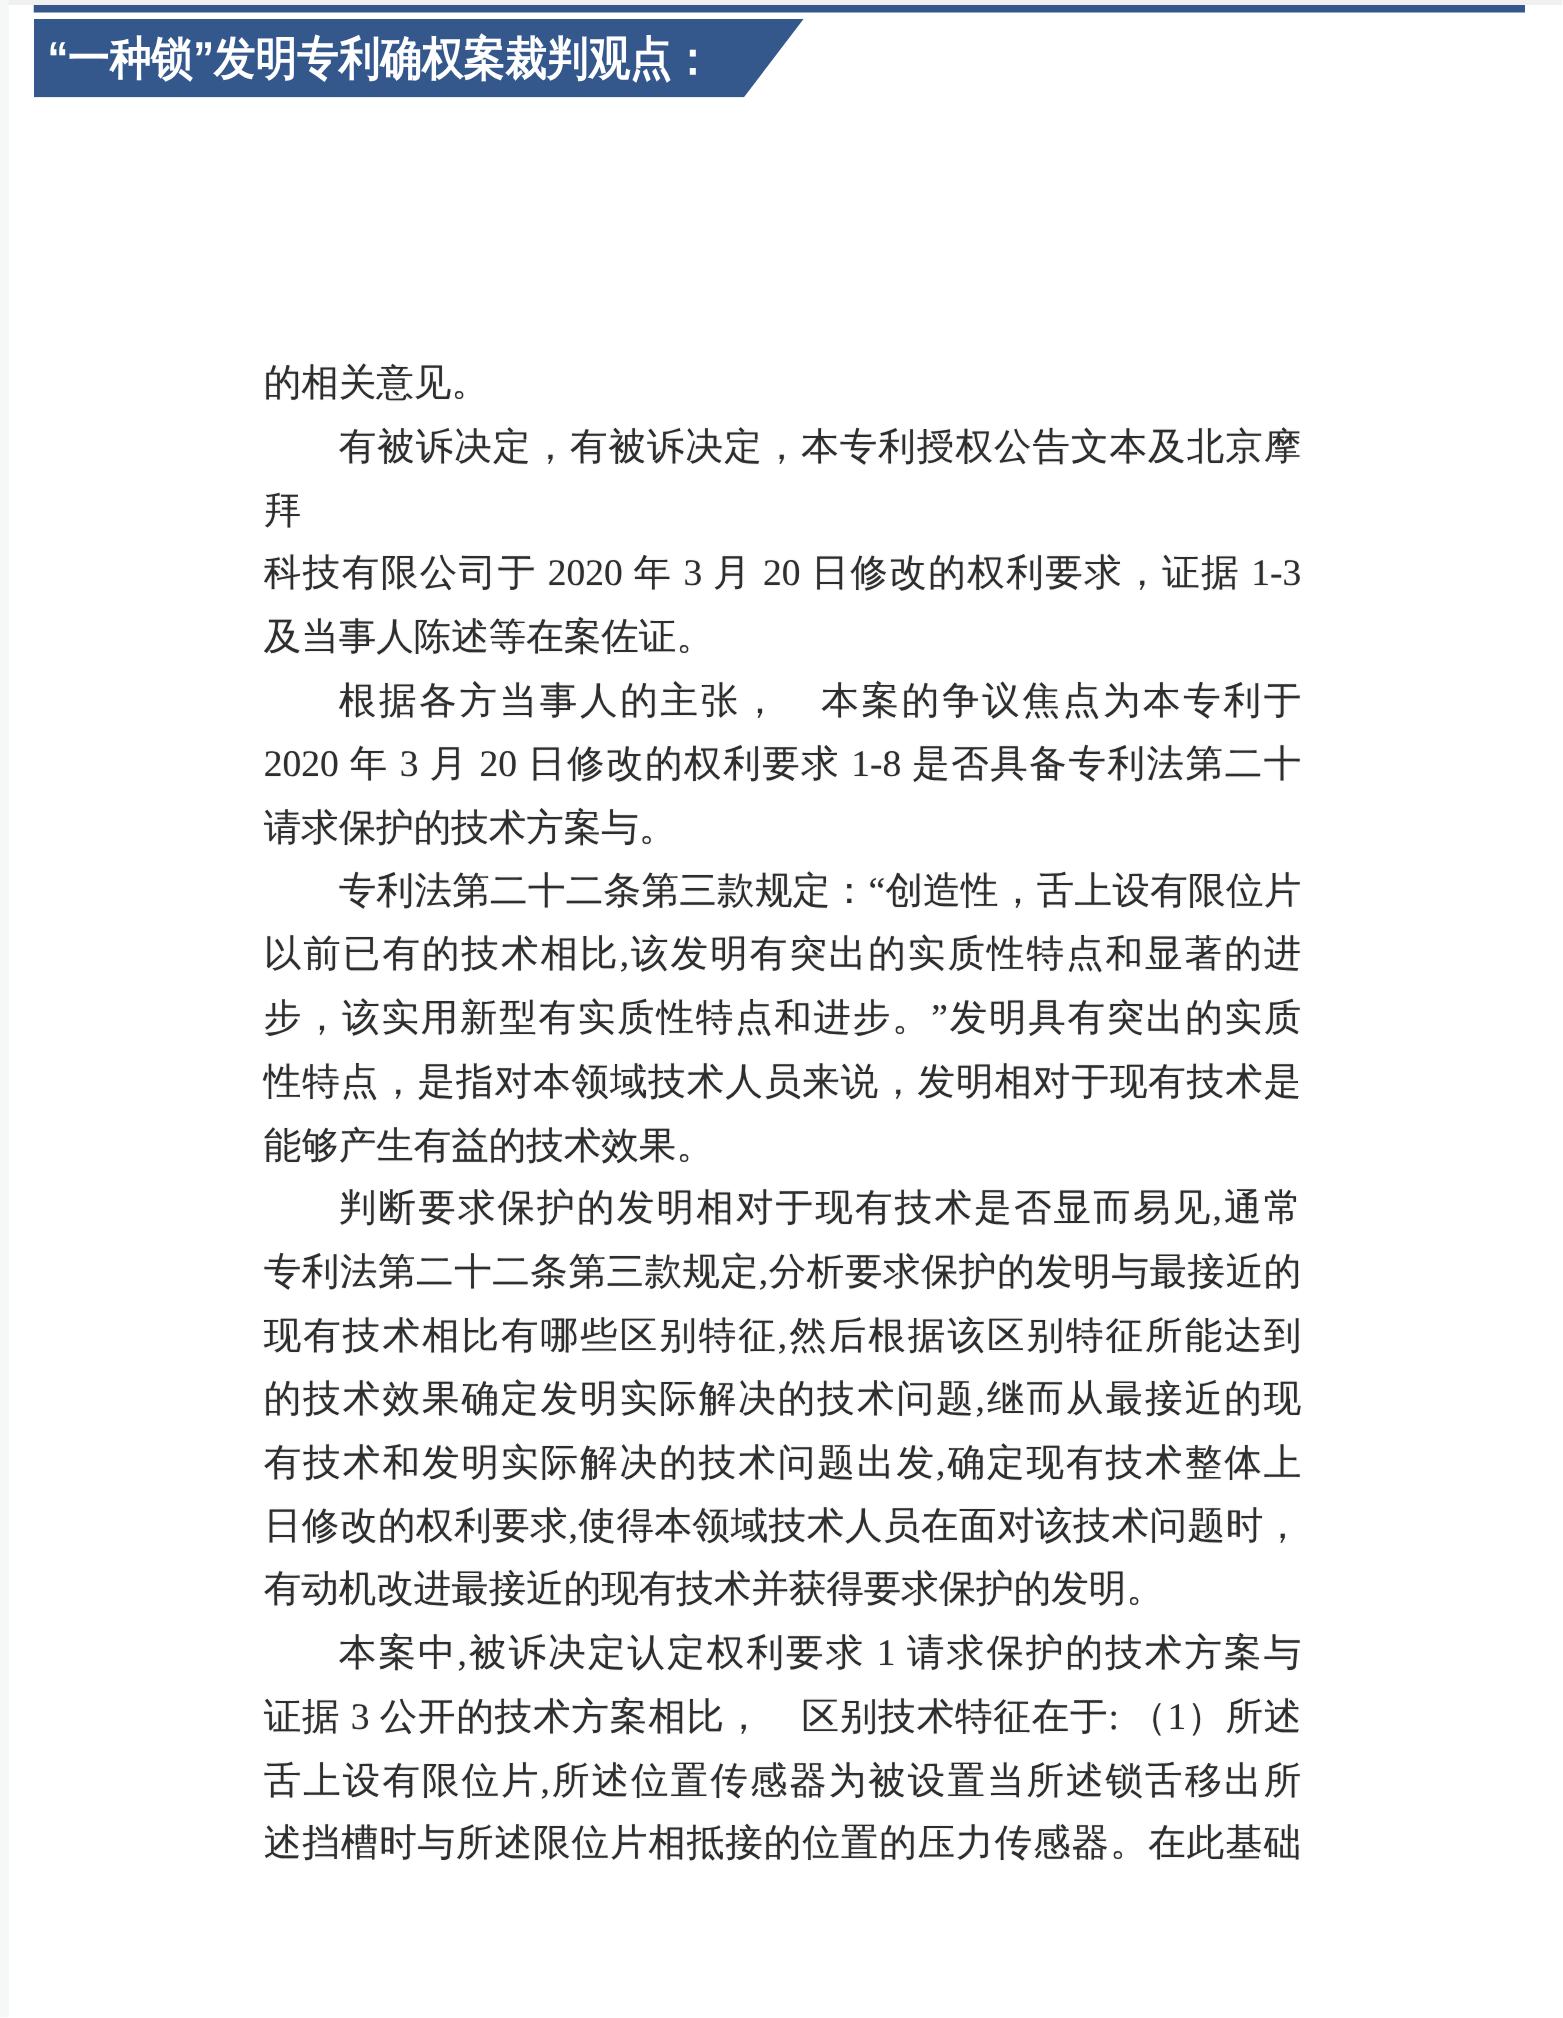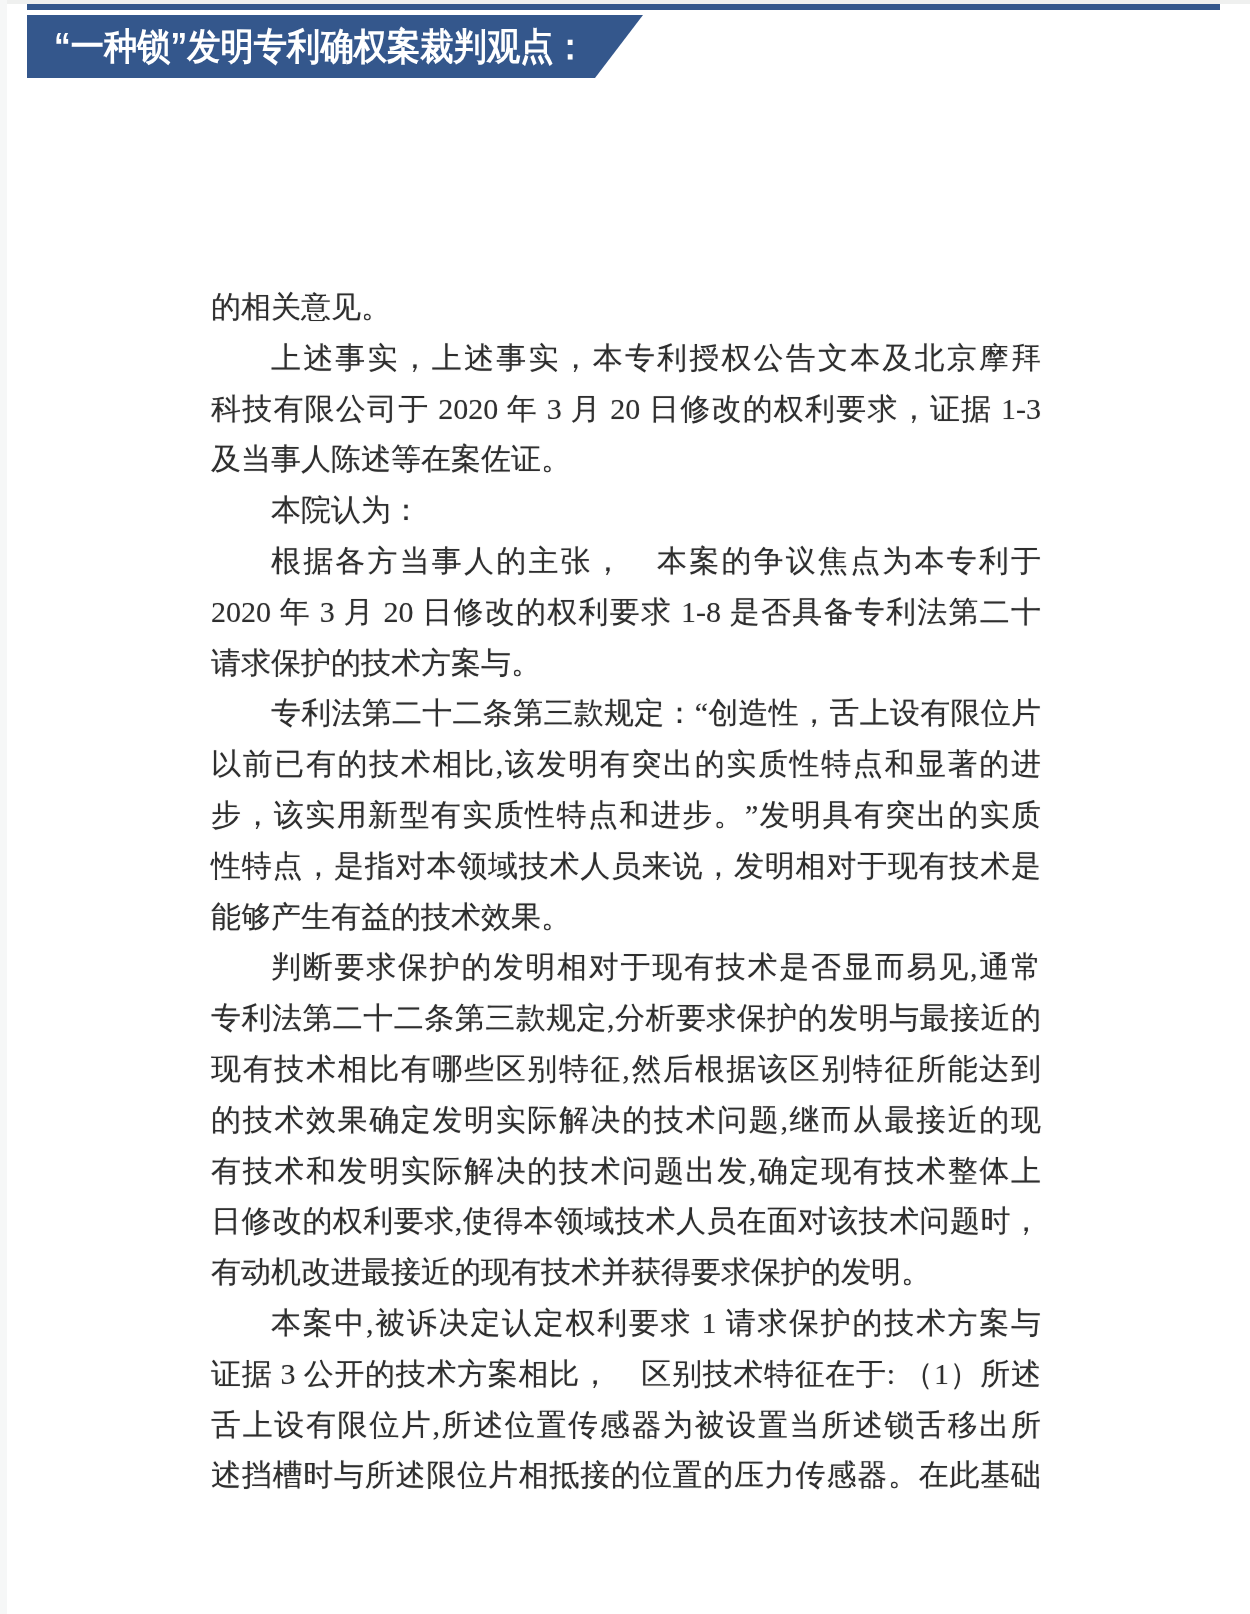--- a/index.html
+++ b/index.html
@@ -25,21 +25,21 @@
   }
   .accent-bar{
     position:absolute;left:27px;top:4px;width:1193px;height:6px;
     background:var(--accent);
   }
   .title-banner{
     position:absolute;left:27px;top:15px;width:616px;height:63px;
     background:var(--accent);
     clip-path:polygon(0 0,100% 0,calc(100% - 48px) 100%,0 100%);
     display:flex;align-items:center;
-    padding-left:27px;box-sizing:border-box;
+    padding-left:11px;box-sizing:border-box;
   }
   .title-banner .page-title{
     font-family:"Liberation Sans","DejaVu Sans",sans-serif;
     font-weight:700;
     font-size:37px;
     color:#ffffff;
     white-space:nowrap;
     transform:scaleX(0.9);
     transform-origin:left center;
     letter-spacing:0px;
@@ -67,24 +67,23 @@
 <div class="top-edge"></div>
 <div class="left-edge"></div>
 <div class="accent-bar"></div>
 
 <div class="title-banner">
   <span class="page-title">“一种锁”发明专利确权案裁判观点：</span>
 </div>
 
 <div class="doc-body">
     <div class="line">的相关意见。</div>
-    <div class="line indent fill">上述事实，上述事实，本专利授权公告文本及北京摩拜</div>
+    <div class="line indent fill">有被诉决定，有被诉决定，本专利授权公告文本及北京摩拜</div>
     <div class="line fill">科技有限公司于 2020 年 3 月 20 日修改的权利要求，证据 1-3</div>
     <div class="line">及当事人陈述等在案佐证。</div>
-    <div class="line indent">本院认为：</div>
     <div class="line indent fill">根据各方当事人的主张，　本案的争议焦点为本专利于</div>
     <div class="line fill">2020 年 3 月 20 日修改的权利要求 1-8 是否具备专利法第二十</div>
     <div class="line">请求保护的技术方案与。</div>
     <div class="line indent fill">专利法第二十二条第三款规定：“创造性，舌上设有限位片</div>
     <div class="line fill">以前已有的技术相比,该发明有突出的实质性特点和显著的进</div>
     <div class="line fill">步，该实用新型有实质性特点和进步。”发明具有突出的实质</div>
     <div class="line fill">性特点，是指对本领域技术人员来说，发明相对于现有技术是</div>
     <div class="line">能够产生有益的技术效果。</div>
     <div class="line indent fill">判断要求保护的发明相对于现有技术是否显而易见,通常</div>
     <div class="line fill">专利法第二十二条第三款规定,分析要求保护的发明与最接近的</div>

